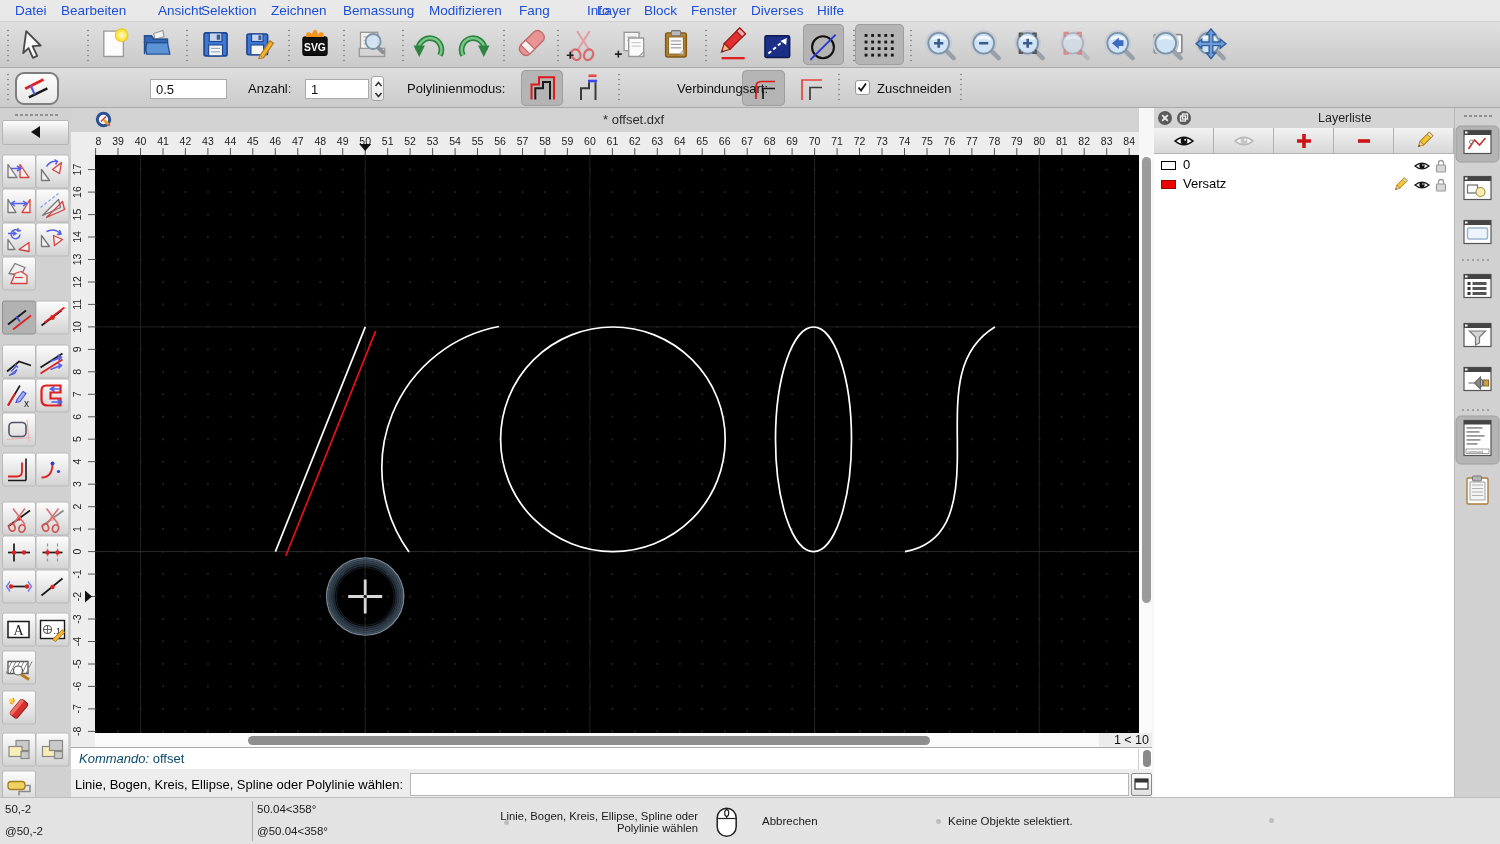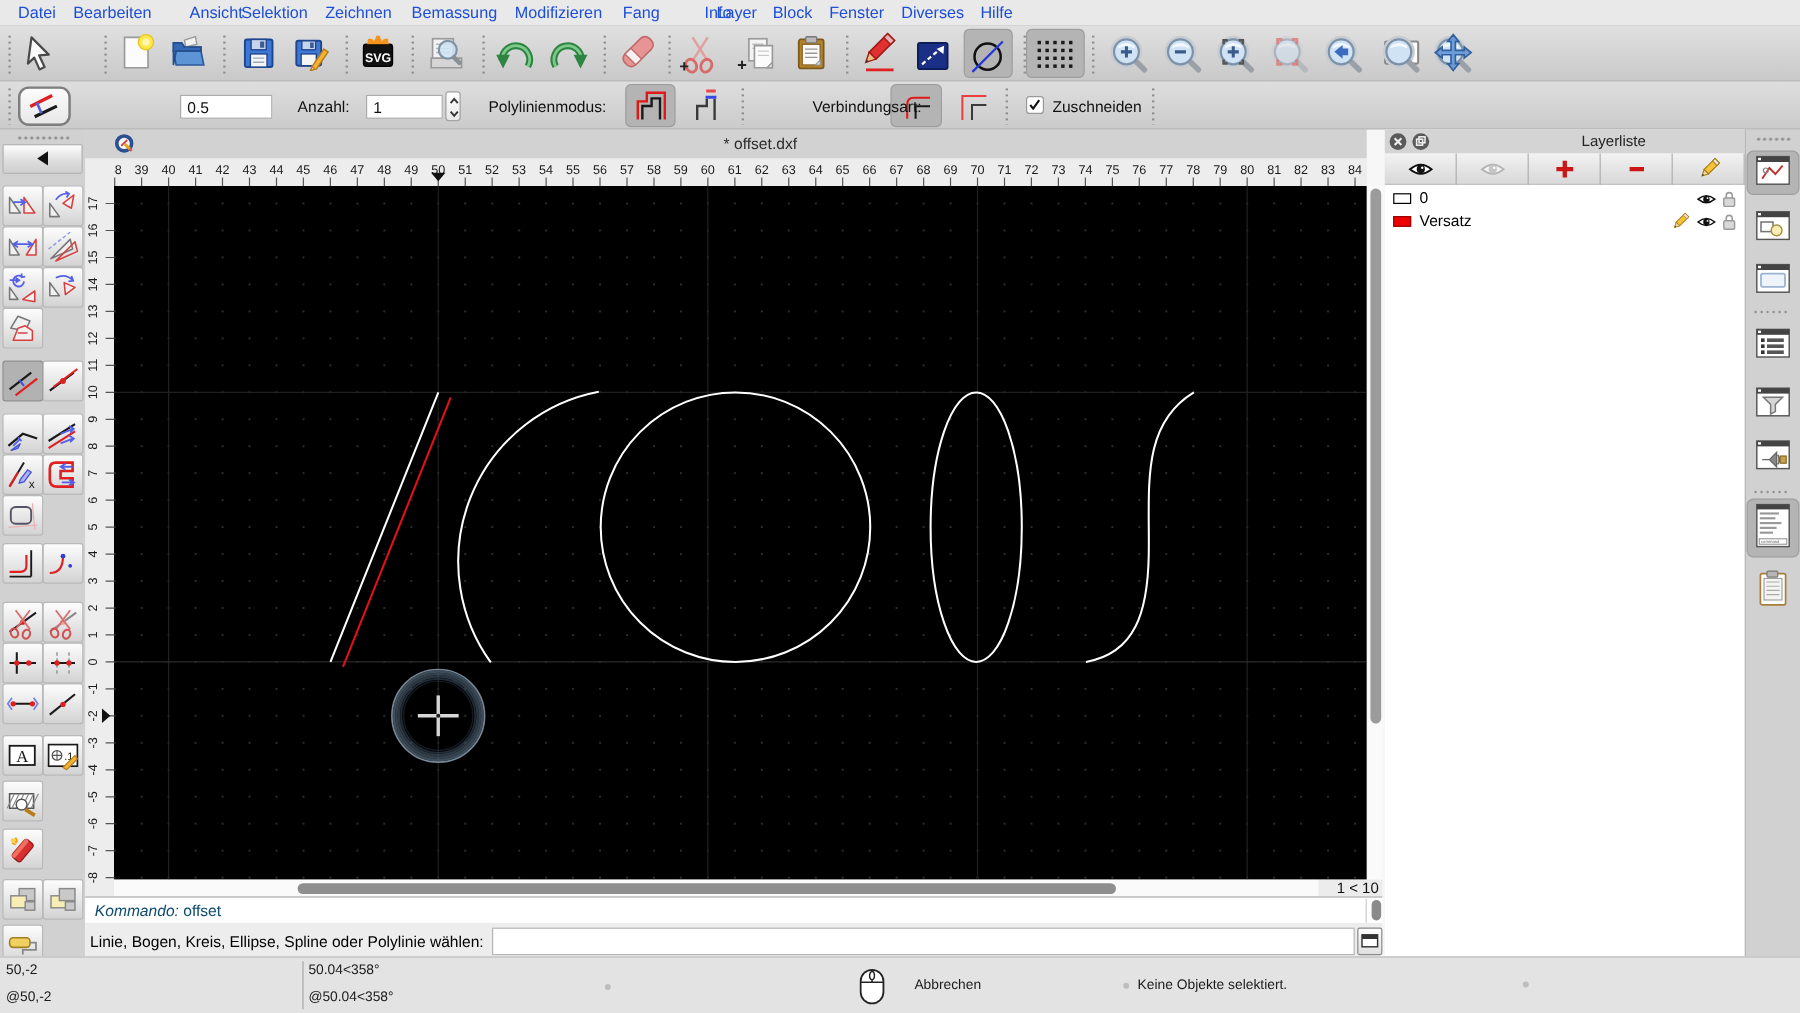--- a/index.html
+++ b/index.html
@@ -870,20 +870,21 @@
       </g>
     </g>
   </svg>
 <div class="abs" style="left:0;top:797px;width:1500px;height:47px;background:#e3e3e3;border-top:1px solid #bdbdbd;font-size:11.5px;color:#1a1a1a;">
 <span class="abs" style="left:5px;top:5px;">50,-2</span>
 <span class="abs" style="left:5px;top:27px;">@50,-2</span>
 <div class="abs" style="left:252px;top:3px;width:1px;height:40px;background:#a8a8a8;"></div>
 <span class="abs" style="left:257px;top:5px;">50.04&lt;358°</span>
 <span class="abs" style="left:257px;top:27px;">@50.04&lt;358°</span>
 <div class="abs" style="left:504px;top:22px;width:5px;height:5px;border-radius:50%;background:#bdbdbd;"></div>
+<div class="abs" style="left:488px;top:12px;width:210px;text-align:right;line-height:12.3px;font-size:11.3px;">Linie, Bogen, Kreis, Ellipse, Spline oder<br>Polylinie wählen</div>
 <svg class="abs" style="left:716px;top:9px;" width="24" height="32">
       <rect x="1.2" y="1.2" width="19" height="28" rx="9.5" fill="#fff" stroke="#222" stroke-width="1.5"></rect>
       <line x1="1.2" y1="11.5" x2="20.2" y2="11.5" stroke="#222" stroke-width="1.2"></line>
       <line x1="10.7" y1="1.2" x2="10.7" y2="11.5" stroke="#222" stroke-width="1.2"></line>
       <ellipse cx="10.7" cy="6" rx="2" ry="3.4" fill="#fff" stroke="#222" stroke-width="1.2"></ellipse>
     </svg>
 <span class="abs" style="left:762px;top:17px;">Abbrechen</span>
 <div class="abs" style="left:936px;top:21px;width:5px;height:5px;border-radius:50%;background:#bdbdbd;"></div>
 <span class="abs" style="left:948px;top:17px;">Keine Objekte selektiert.</span>
 <div class="abs" style="left:1269px;top:20px;width:5px;height:5px;border-radius:50%;background:#bdbdbd;"></div>

